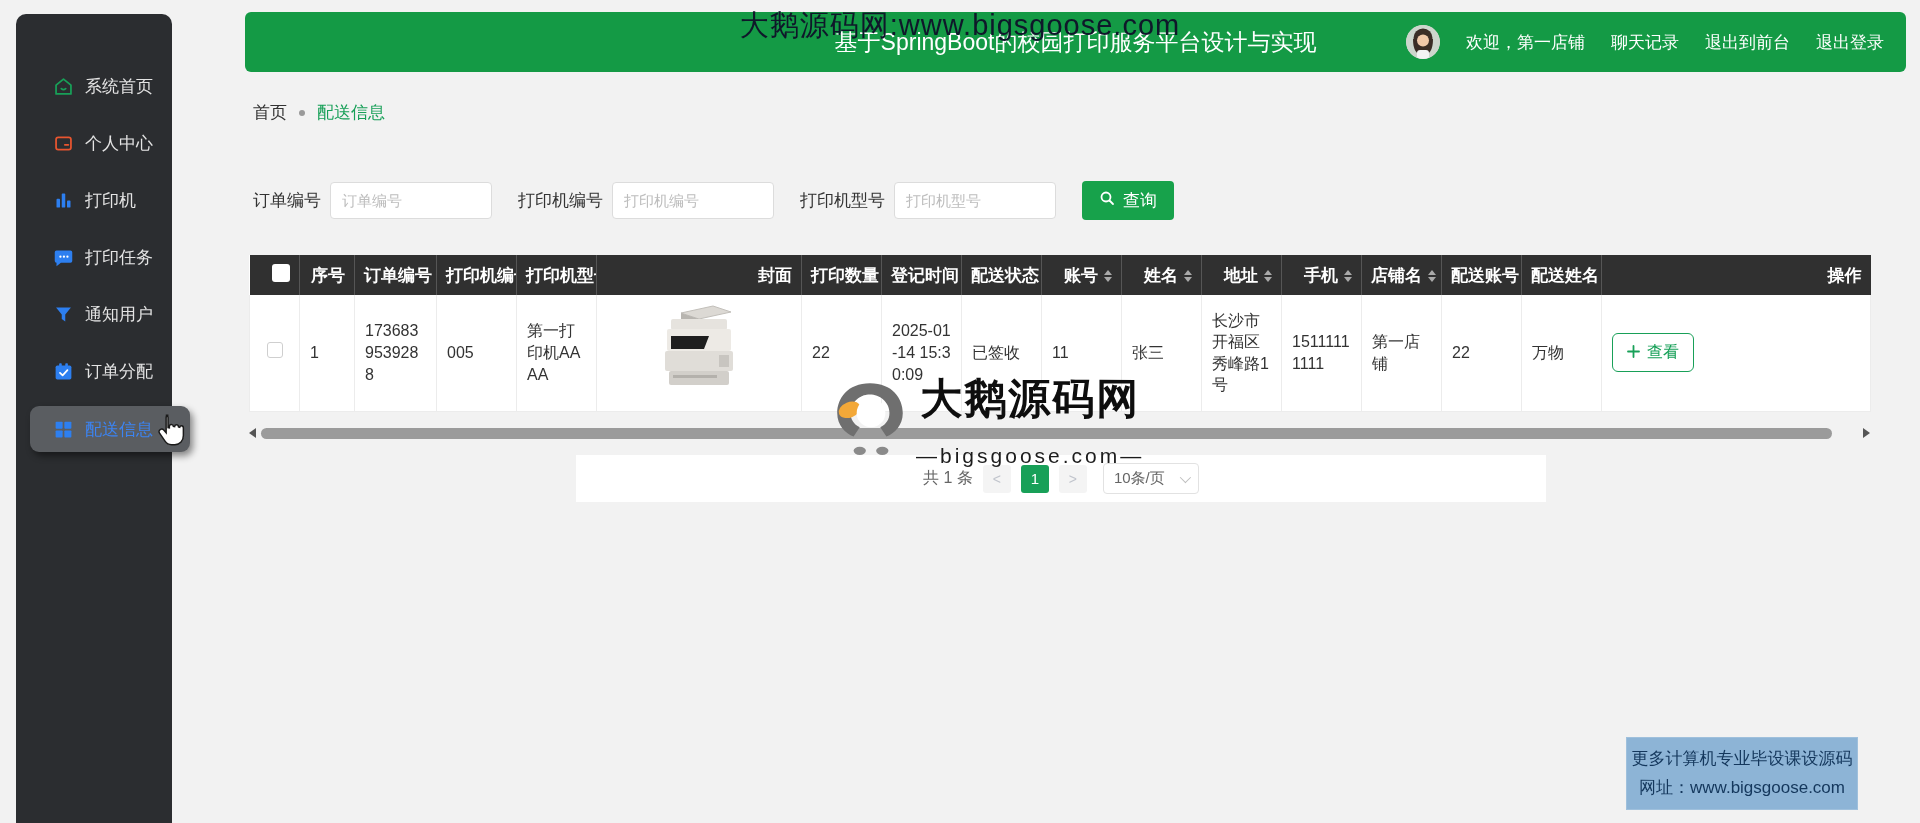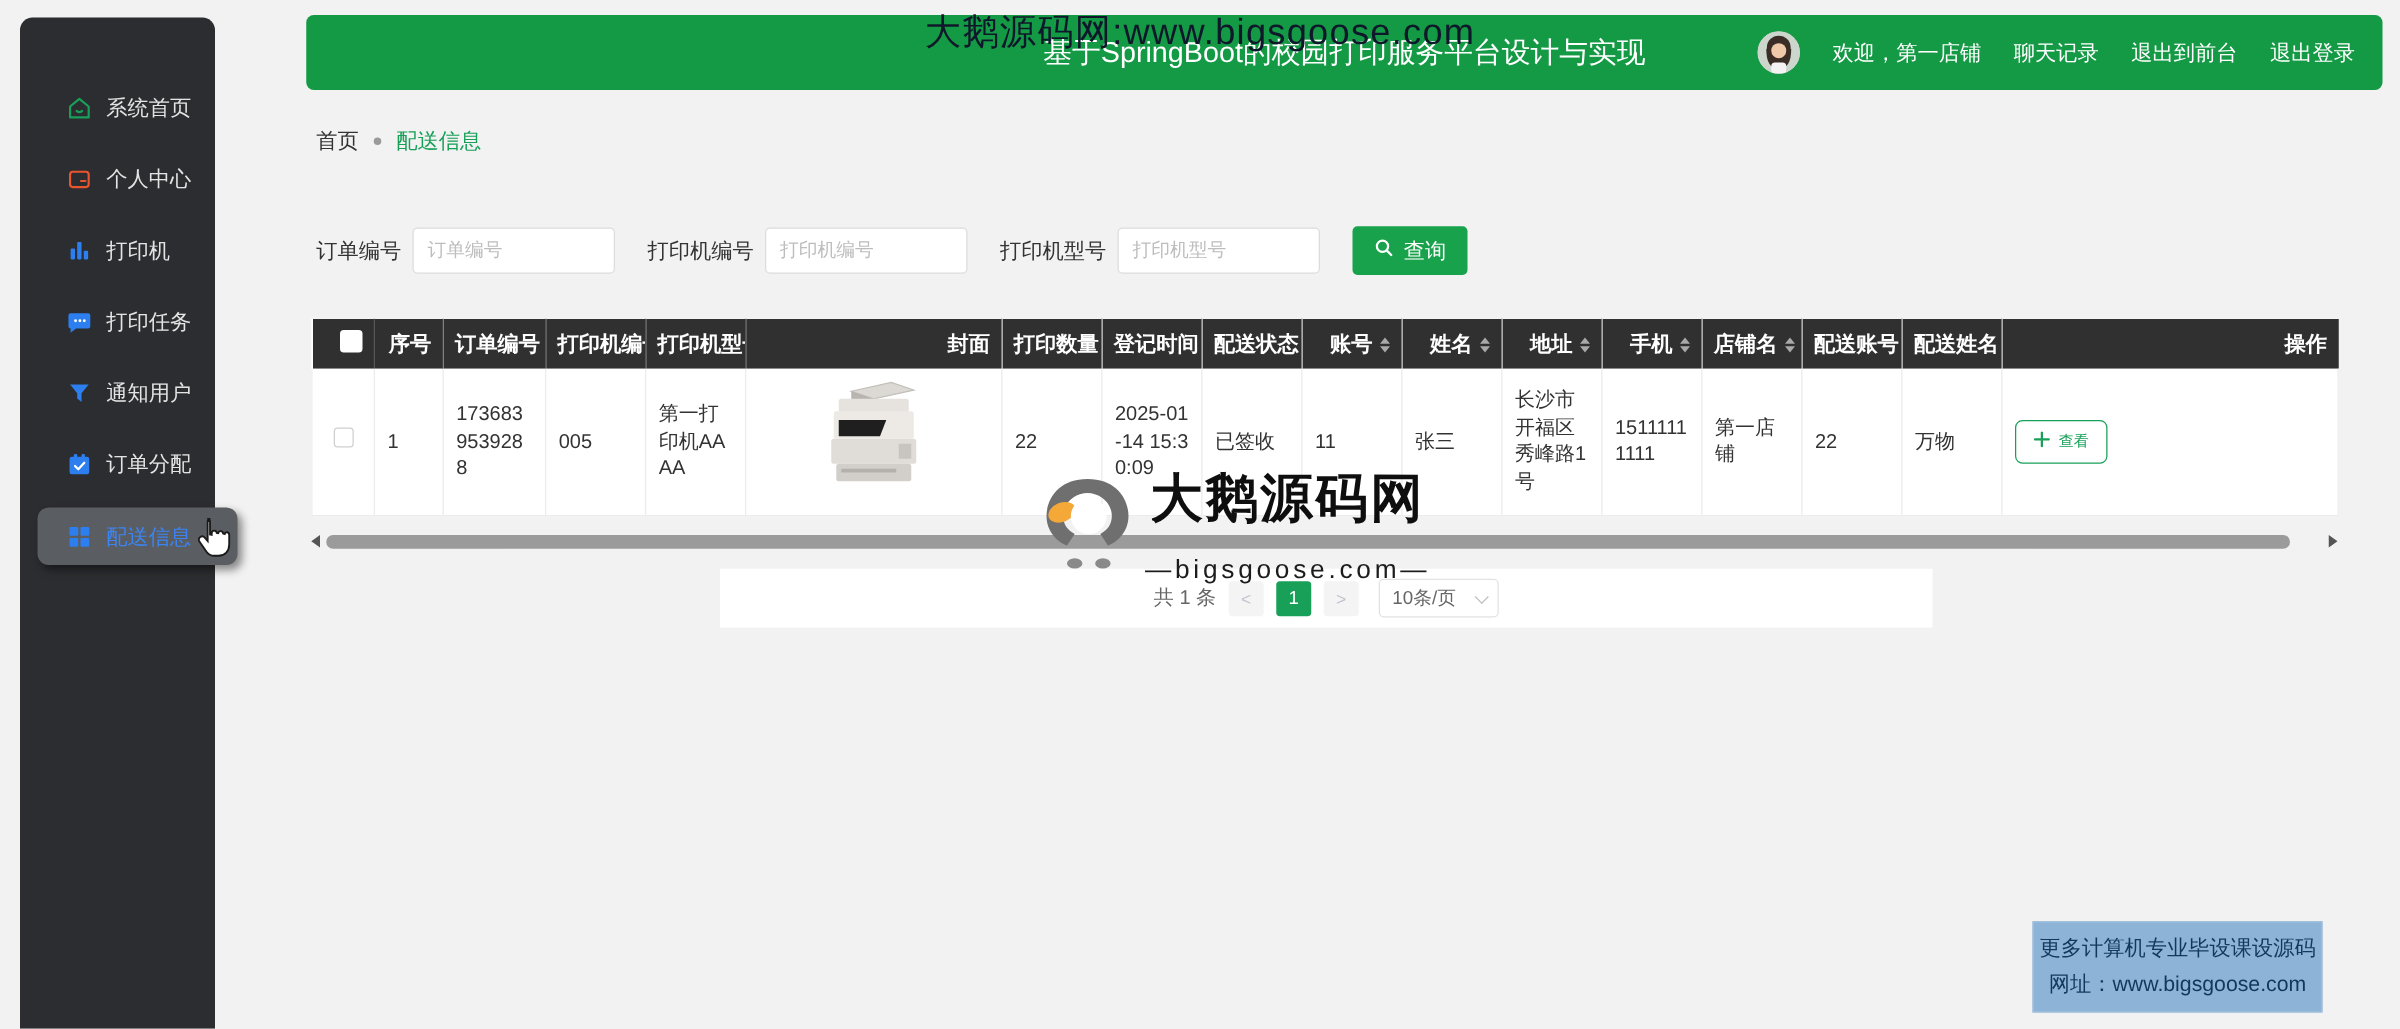--- a/index.html
+++ b/index.html
@@ -101,21 +101,21 @@
     display:inline-block; width:16px; height:16px; background:#fff;
     border:1px solid #cfcfcf; border-radius:3px; cursor:pointer;
   }
   .caret { display:inline-flex; flex-direction:column; gap:2px; margin-left:6px; vertical-align:middle; }
   .caret i { display:block; width:0; height:0; border-left:4px solid transparent; border-right:4px solid transparent; }
   .caret .up { border-bottom:5px solid #a9a9a9; }
   .caret .dn { border-top:5px solid #a9a9a9; }
   .btn-view {
     display:inline-flex; align-items:center; gap:7px;
     border:1px solid #18a058; background:#fff; color:#18a058;
-    border-radius:6px; padding:8px 14px; font-size:12px; font-family:inherit; cursor:pointer;
+    border-radius:6px; padding:8px 14px; font-size:16px; font-family:inherit; cursor:pointer;
   }
   
   .hscroll {
     position:absolute; left:249px; top:426px; width:1621px; height:14px;
     display:flex; align-items:center; z-index:6;
   }
   .hs-arrow { width:0; height:0; cursor:pointer; }
   .hs-left  { border-top:5px solid transparent; border-bottom:5px solid transparent; border-right:7px solid #555; margin-right:5px; }
   .hs-right { border-top:5px solid transparent; border-bottom:5px solid transparent; border-left:7px solid #555; margin-left:5px; }
   .hs-thumb { flex:1; height:11px; background:#9b9b9b; border-radius:6px; margin-right:26px; cursor:grab; }

